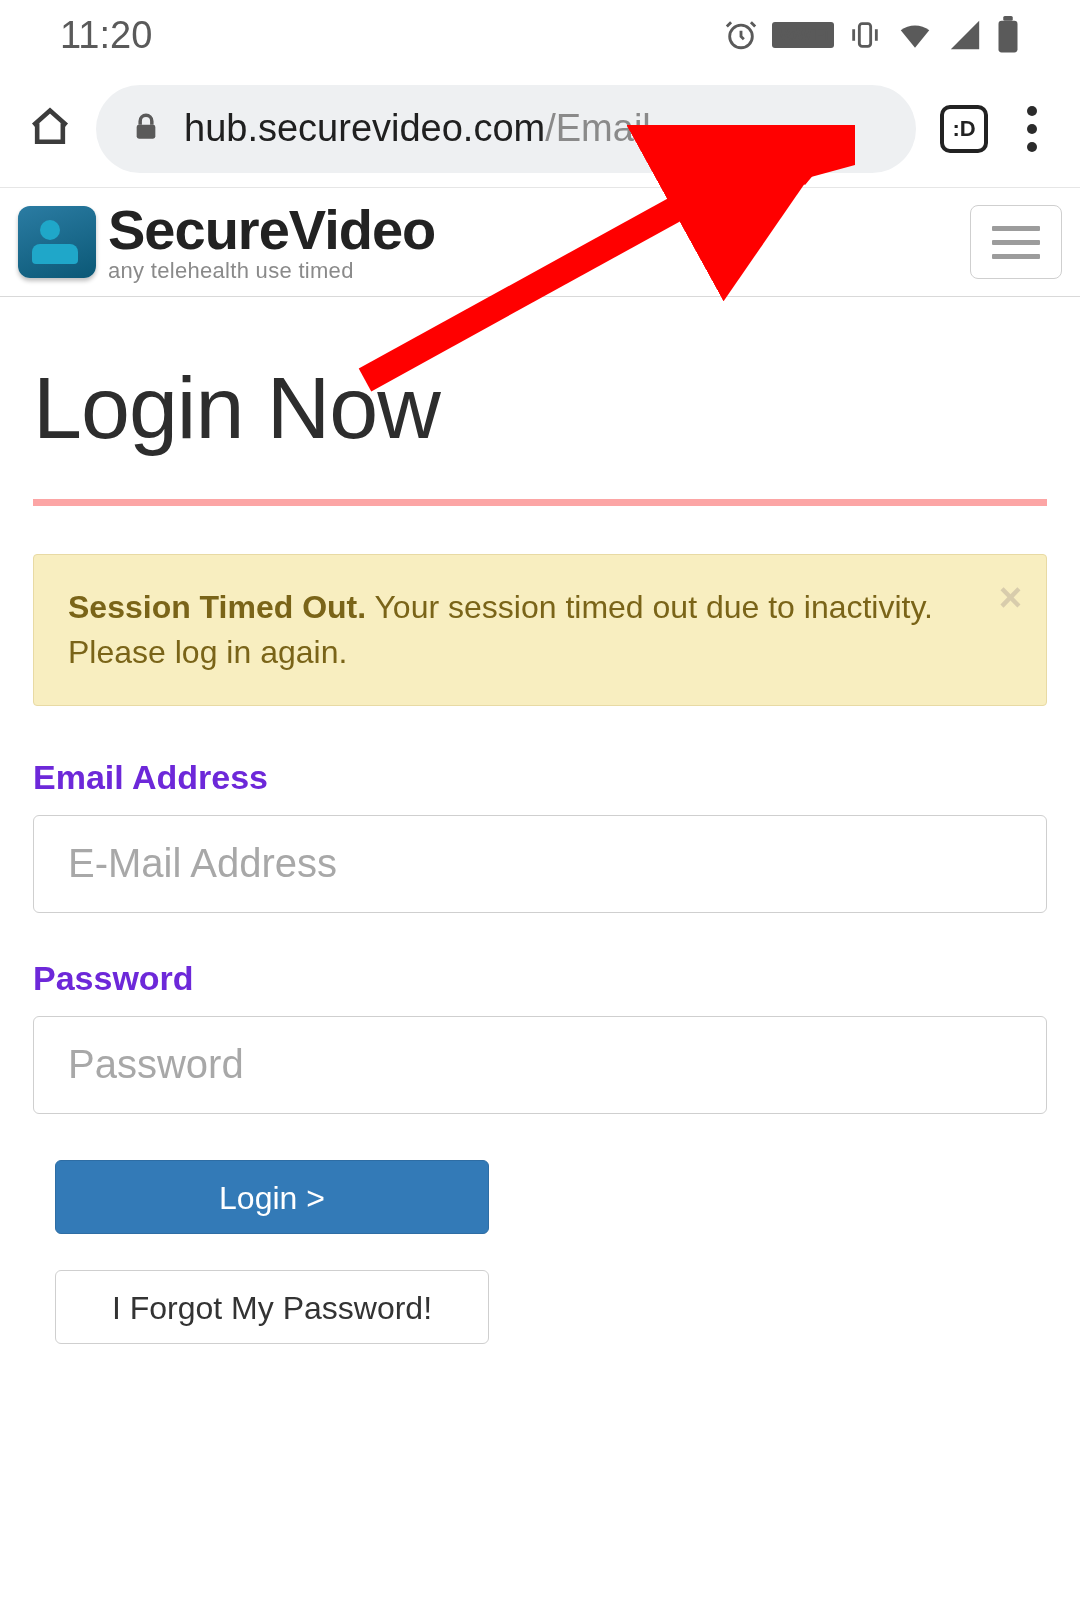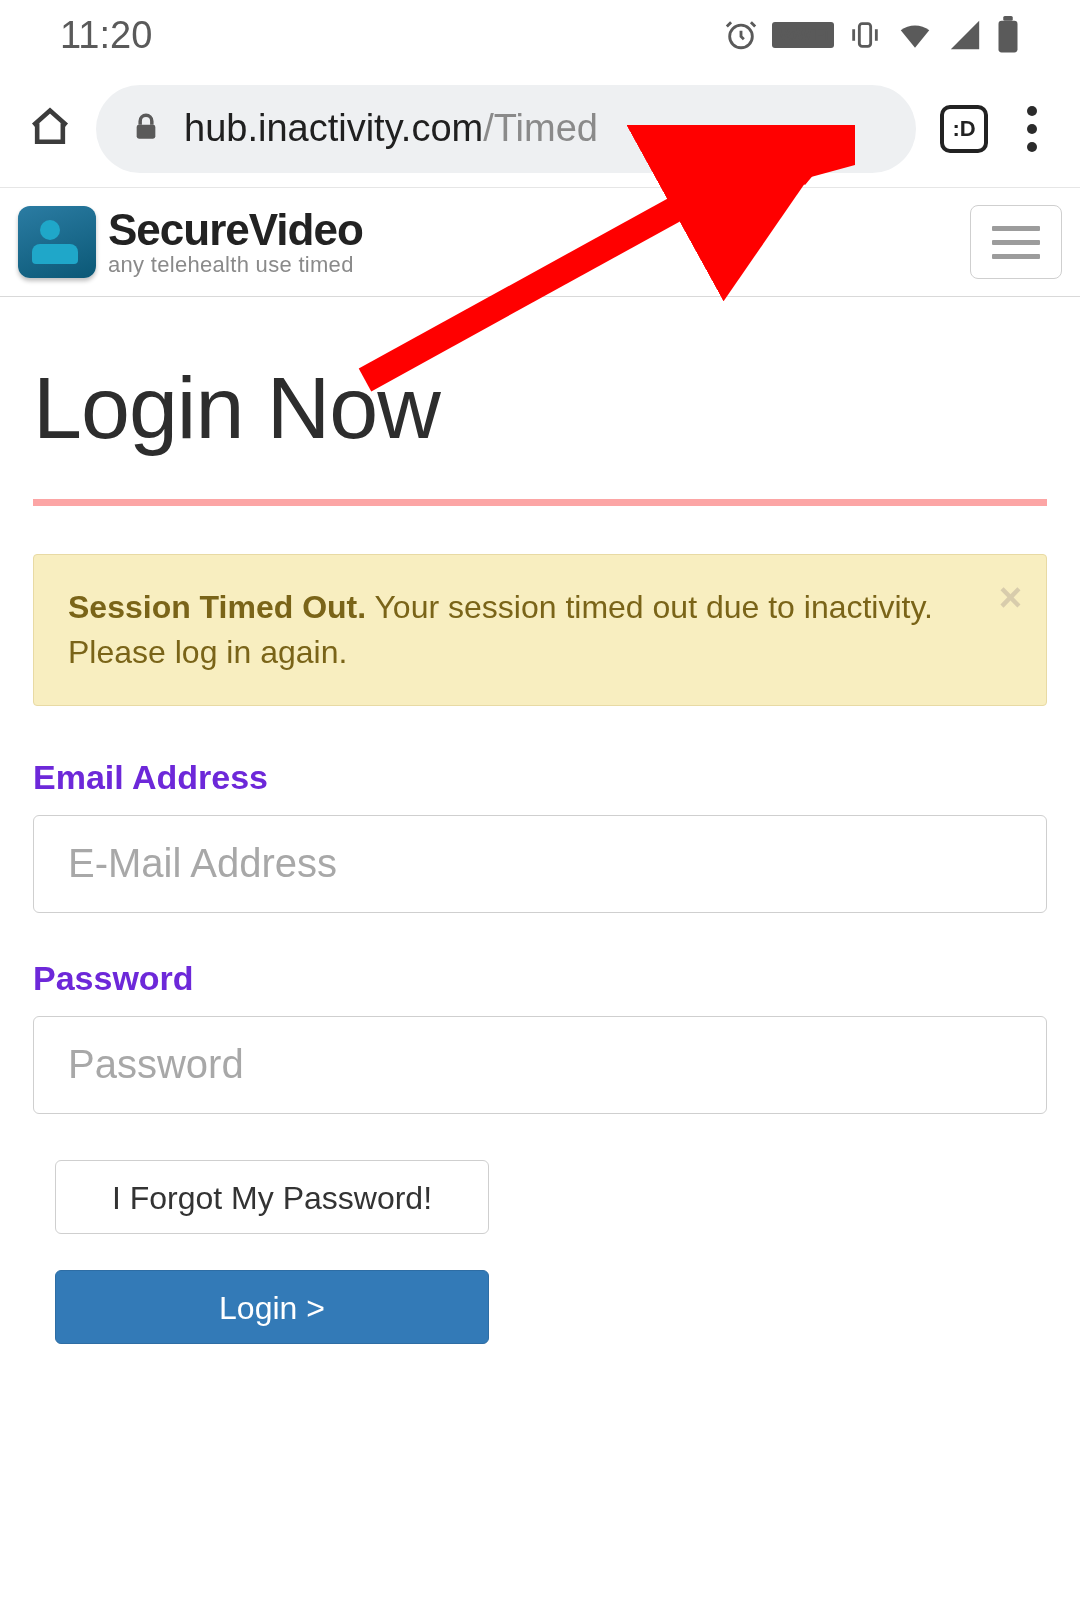--- a/index.html
+++ b/index.html
@@ -148,21 +148,21 @@
     .brand-logo::after {
       content: "";
       position: absolute;
       bottom: 14px; left: 14px;
       width: 46px; height: 20px;
       background: #1fa7c9;
       border-radius: 8px 8px 4px 4px;
     }
     .brand-text { display: flex; flex-direction: column; line-height: 1; }
     .brand-title {
-      font-size: 44px;
+      font-size: 56px;
       font-weight: 600;
       color: #222;
       letter-spacing: -1px;
     }
     .brand-sub {
       font-size: 22px;
       color: #8a8a8a;
       letter-spacing: 0.3px;
       margin-top: 2px;
     }
@@ -319,21 +319,21 @@
       </svg>
   </span>
   <div class="url-pill">
     <span class="lock-icon">
       <svg viewBox="0 0 24 24" fill="#5a5a5a">
           <rect x="4" y="10" width="16" height="12" rx="2"></rect>
           <path d="M7 10V7a5 5 0 0110 0v3" fill="none" stroke="#5a5a5a" stroke-width="3"></path>
         </svg>
     </span>
     <span class="url-text">
-      <span class="url-host">hub.inactivity.com</span><span class="url-path">/Timed</span>
+      <span class="url-host">hub.securevideo.com</span><span class="url-path">/Email</span>
     </span>
   </div>
   <div class="tabs-btn">:D</div>
   <div class="kebab-btn">
     <span class="dot"></span>
     <span class="dot"></span>
     <span class="dot"></span>
   </div>
 </div>
 
@@ -364,22 +364,22 @@
     <div class="field-label">Email Address</div>
     <input type="text" class="text-input" placeholder="E-Mail Address" style="">
   </div>
 
   <div class="field-group">
     <div class="field-label">Password</div>
     <input type="password" class="text-input" placeholder="Password" style="">
   </div>
 
   <div class="btn-row">
+    <div class="btn btn-primary">Login &gt;</div>
     <div class="btn btn-default">I Forgot My Password!</div>
-    <div class="btn btn-primary">Login &gt;</div>
   </div>
 </div>
 
 <svg class="arrow" width="500" height="280" viewBox="0 0 500 280">
   <defs>
     <marker id="ah" markerWidth="8" markerHeight="8" refX="6" refY="4" orient="auto">
       <path d="M0,0 L8,4 L0,8 Z" fill="#ff0000"></path>
     </marker>
   </defs>
   <line x1="10" y1="255" x2="455" y2="10" stroke="#ff0000" stroke-width="26" marker-end="url(#ah)"></line>

